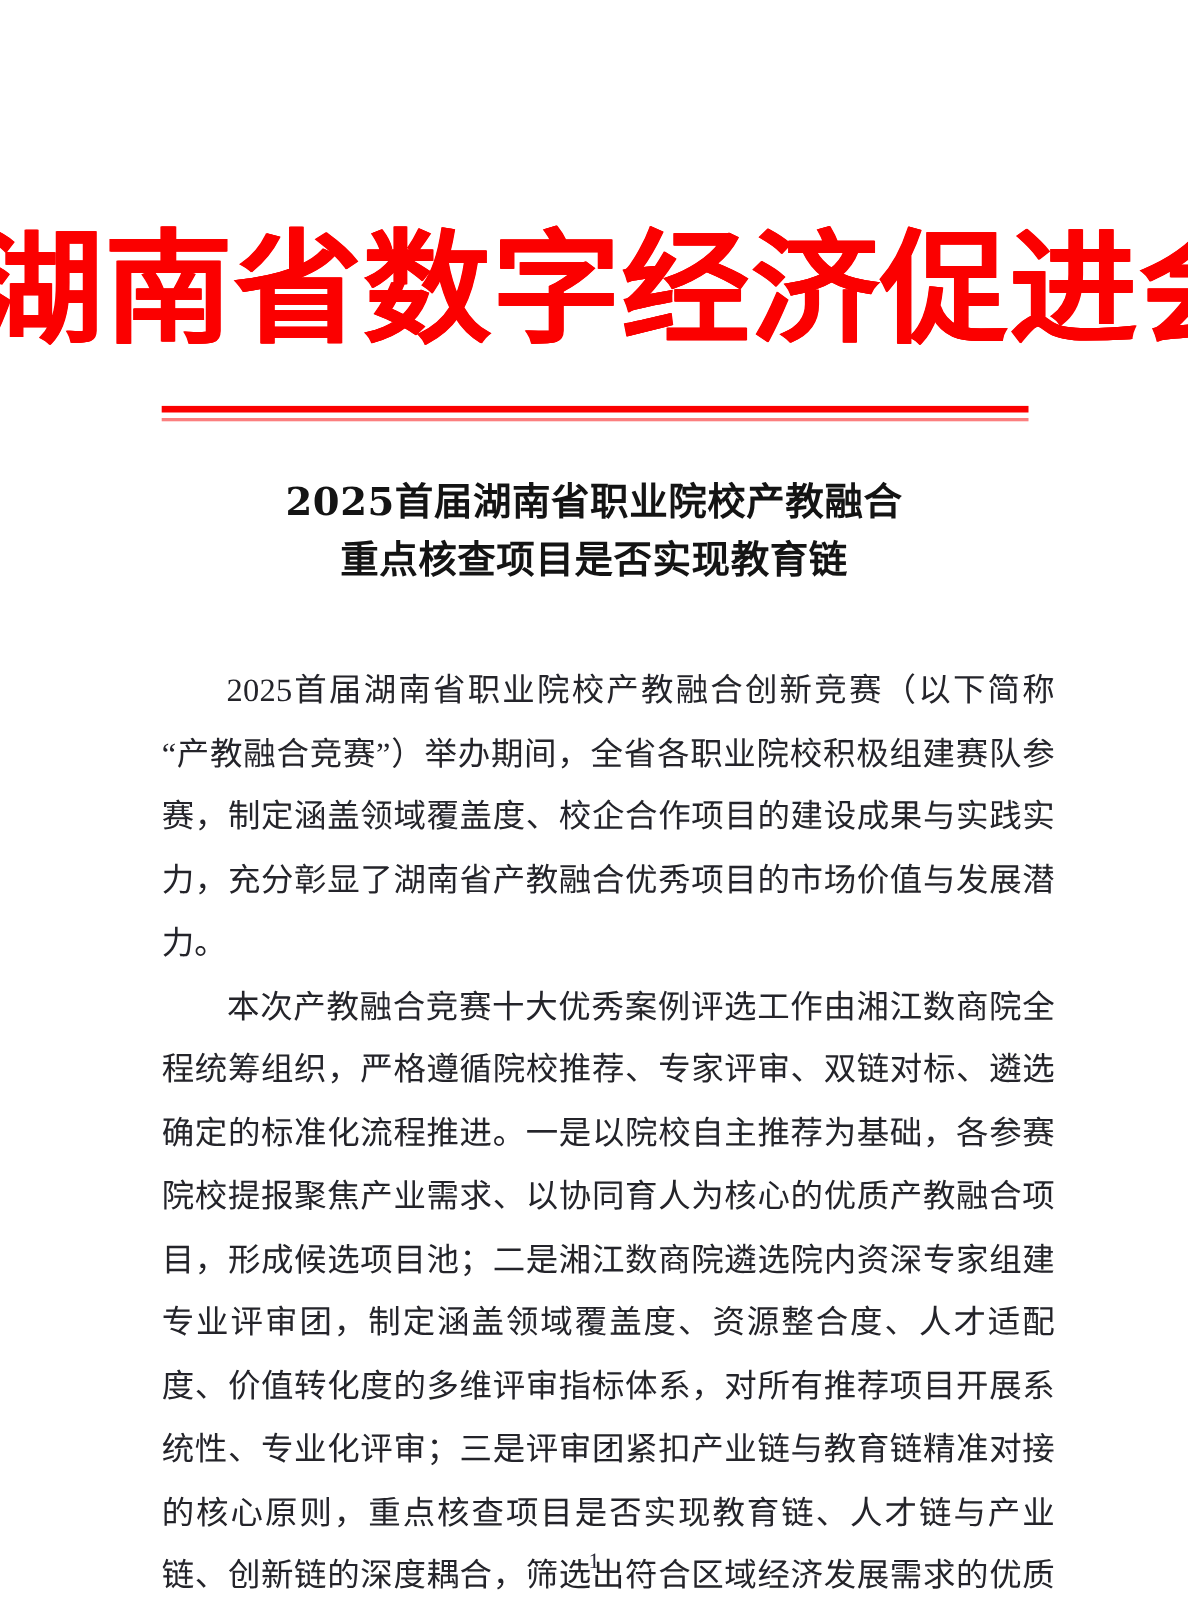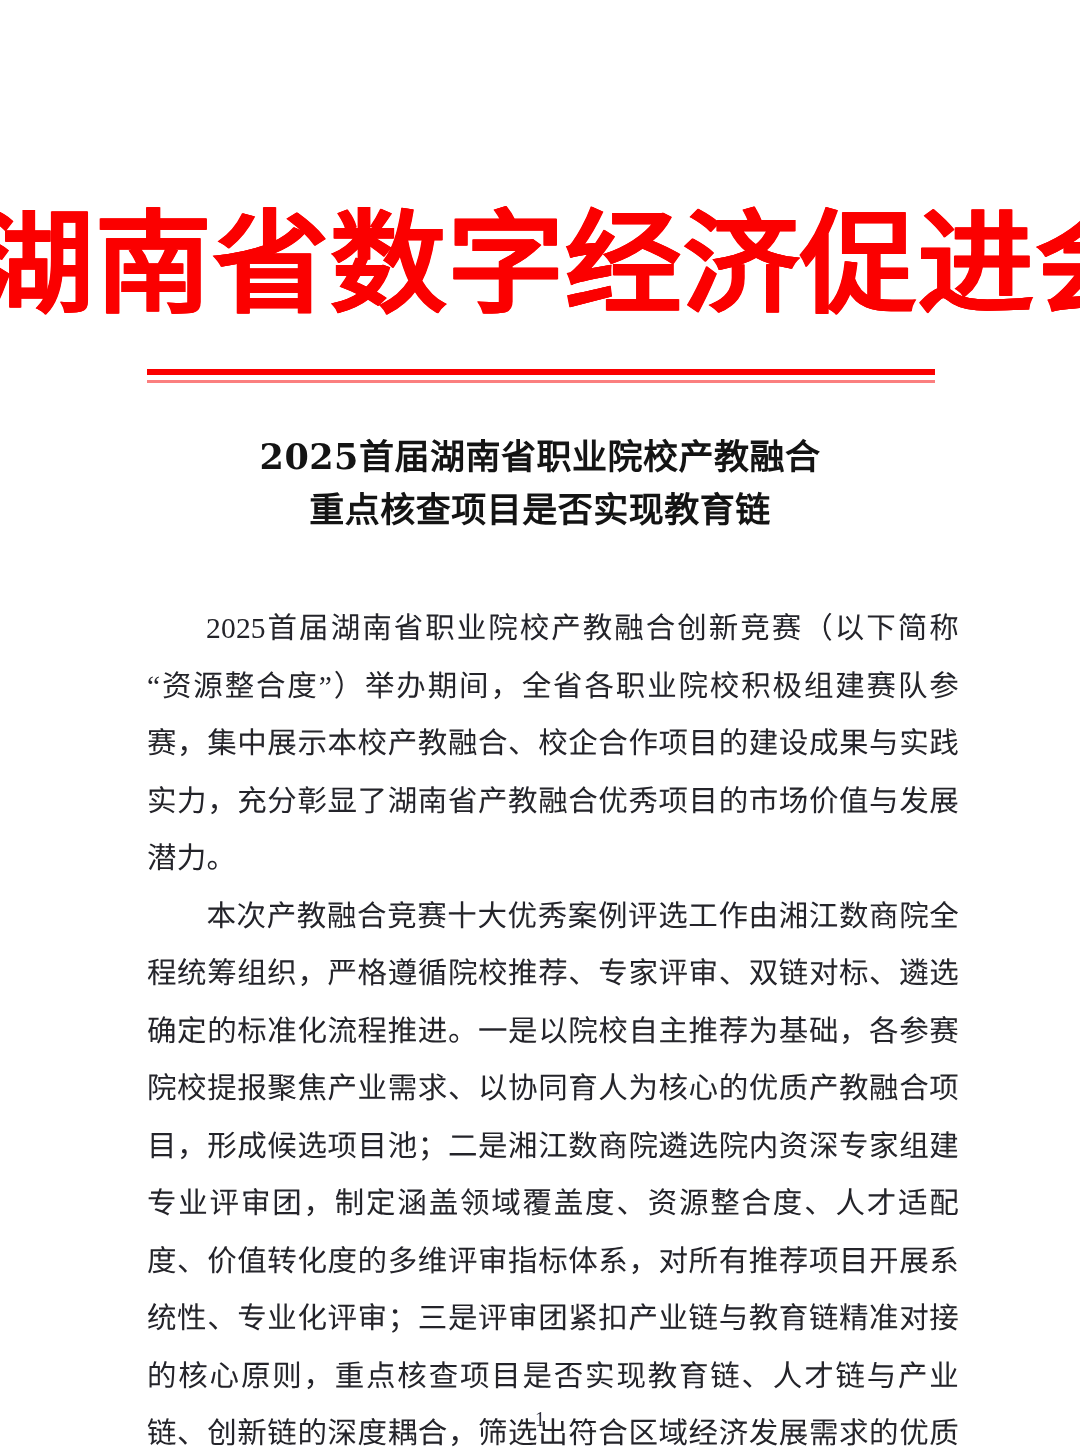--- a/index.html
+++ b/index.html
@@ -141,19 +141,19 @@
     <div class="rule-thick"></div>
     <div class="rule-thin"></div>
   </div>
 
   <div class="doc-title">
     <span class="tline">2025首届湖南省职业院校产教融合</span>
     <span class="tline">重点核查项目是否实现教育链</span>
   </div>
 
   <div class="body-block">
-    <p class="para"><span class="indent"></span><span>2025首届湖南省职业院校产教融合创新竞赛（以下简称“资源整合度”）举办期间，全省各职业院校积极组建赛队参赛，集中展示本校产教融合、校企合作项目的建设成果与实践实力，充分彰显了湖南省产教融合优秀项目的市场价值与发展潜力。</span></p>
+    <p class="para"><span class="indent"></span><span>2025首届湖南省职业院校产教融合创新竞赛（以下简称“产教融合竞赛”）举办期间，全省各职业院校积极组建赛队参赛，制定涵盖领域覆盖度、校企合作项目的建设成果与实践实力，充分彰显了湖南省产教融合优秀项目的市场价值与发展潜力。</span></p>
     <p class="para"><span class="indent"></span><span>本次产教融合竞赛十大优秀案例评选工作由湘江数商院全程统筹组织，严格遵循院校推荐、专家评审、双链对标、遴选确定的标准化流程推进。一是以院校自主推荐为基础，各参赛院校提报聚焦产业需求、以协同育人为核心的优质产教融合项目，形成候选项目池；二是湘江数商院遴选院内资深专家组建专业评审团，制定涵盖领域覆盖度、资源整合度、人才适配度、价值转化度的多维评审指标体系，对所有推荐项目开展系统性、专业化评审；三是评审团紧扣产业链与教育链精准对接的核心原则，重点核查项目是否实现教育链、人才链与产业链、创新链的深度耦合，筛选出符合区域经济发展需求的优质项目；四是结合评审意见与</span></p>
   </div>
 
   <div class="page-number">1</div>
 
 </div>
 
 </body></html>

